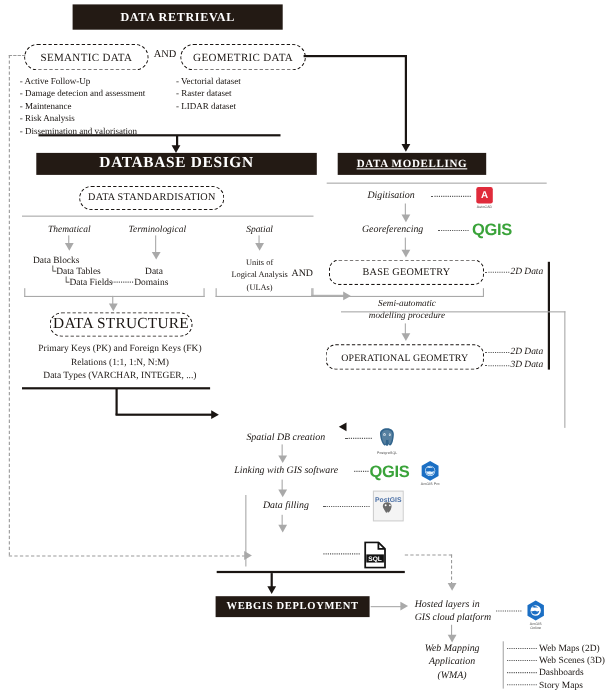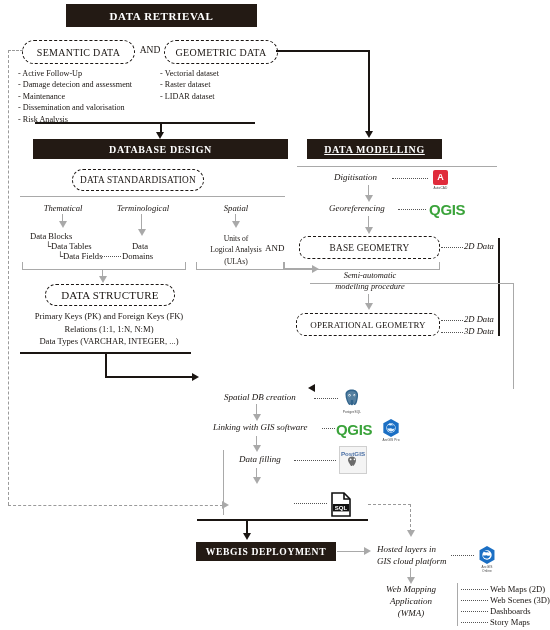--- a/index.html
+++ b/index.html
@@ -73,43 +73,43 @@
   <div class="abs bar" style="left:66px;top:4px;width:191px;height:23px;font-size:11px;">DATA RETRIEVAL</div>
 
   <div class="abs dash" style="left:22px;top:40px;width:111px;height:22px;font-size:10px;letter-spacing:.3px;">SEMANTIC DATA</div>
   <div class="abs t" style="left:134px;top:45px;width:32px;text-align:center;font-size:9.5px;">AND</div>
   <div class="abs dash" style="left:164px;top:40px;width:112px;height:22px;font-size:10px;letter-spacing:.3px;">GEOMETRIC DATA</div>
 
   <div class="abs lines" style="left:18px;top:68px;width:160px;font-size:8.2px;">
     <div>- Active Follow-Up</div>
     <div>- Damage detecion and assessment</div>
     <div>- Maintenance</div>
+    <div>- Risk Analysis</div>
     <div>- Dissemination and valorisation</div>
-    <div>- Risk Analysis</div>
   </div>
   <div class="abs lines" style="left:160px;top:68px;width:130px;font-size:8.2px;">
     <div>- Vectorial dataset</div>
     <div>- Raster dataset</div>
     <div>- LIDAR dataset</div>
   </div>
 
   <div class="abs hr" style="left:35px;top:122px;width:220px;height:1.8px;"></div>
   <div class="abs vb" style="left:160px;top:123px;width:1.6px;height:11px;"></div>
   <div class="abs arr-d" style="left:156px;top:132px;"></div>
 
   <div class="abs hr" style="left:276px;top:50px;width:94px;height:1.6px;"></div>
   <div class="abs vb" style="left:368px;top:50px;width:1.6px;height:83px;"></div>
   <div class="abs arr-d" style="left:364.5px;top:131px;"></div>
 
   <div class="abs dashline-v" style="left:8px;top:50px;height:455px;"></div>
   <div class="abs dashline-h" style="left:8px;top:50px;width:15px;"></div>
   <div class="abs dashline-h" style="left:8px;top:505px;width:215px;"></div>
   <div class="abs arr-r g" style="left:222px;top:501px;"></div>
 
-  <div class="abs bar" style="left:33px;top:139px;width:255px;height:20px;font-size:10px;">DATABASE DESIGN</div>
+  <div class="abs bar" style="left:33px;top:139px;width:255px;height:20px;font-size:14px;">DATABASE DESIGN</div>
 
   <div class="abs dash" style="left:72px;top:169px;width:130px;height:20px;font-size:9.3px;letter-spacing:.2px;">DATA STANDARDISATION</div>
 
   <div class="abs hrg" style="left:20px;top:196px;width:265px;height:1.2px;"></div>
 
   <div class="abs it ctr" style="left:20px;top:203px;width:86px;font-size:8.6px;">Thematical</div>
   <div class="abs it ctr" style="left:97px;top:203px;width:92px;font-size:8.6px;">Terminological</div>
   <div class="abs it ctr" style="left:196px;top:203px;width:80px;font-size:8.6px;">Spatial</div>
 
   <div class="abs vg" style="left:62px;top:214px;width:1.2px;height:9px;"></div>
@@ -133,21 +133,21 @@
     <div>(ULAs)</div>
   </div>
   <div class="abs t" style="left:265px;top:243px;font-size:9px;">AND</div>
 
   <div class="abs brk" style="left:22px;top:262px;width:162px;height:7px;"></div>
   <div class="abs vg" style="left:102px;top:269px;width:1.2px;height:9px;"></div>
   <div class="abs arr-d g" style="left:98.5px;top:276px;"></div>
 
   <div class="abs brk" style="left:196px;top:262px;width:87px;height:7px;"></div>
 
-  <div class="abs dash" style="left:45px;top:284px;width:128px;height:20px;font-size:11px;letter-spacing:.2px;">DATA STRUCTURE</div>
+  <div class="abs dash" style="left:45px;top:284px;width:128px;height:20px;font-size:14px;letter-spacing:.2px;">DATA STRUCTURE</div>
 
   <div class="abs ctr lines" style="left:14px;top:310px;width:190px;font-size:8.6px;line-height:12.6px;">
     <div>Primary Keys (PK) and Foreign Keys (FK)</div>
     <div>Relations (1:1, 1:N, N:M)</div>
     <div>Data Types (VARCHAR, INTEGER, ...)</div>
   </div>
 
   <div class="abs hr" style="left:20px;top:352px;width:171px;height:2px;"></div>
   <div class="abs vb" style="left:105px;top:353px;width:2px;height:24px;"></div>
   <div class="abs hr" style="left:105px;top:376px;width:89px;height:2px;"></div>

